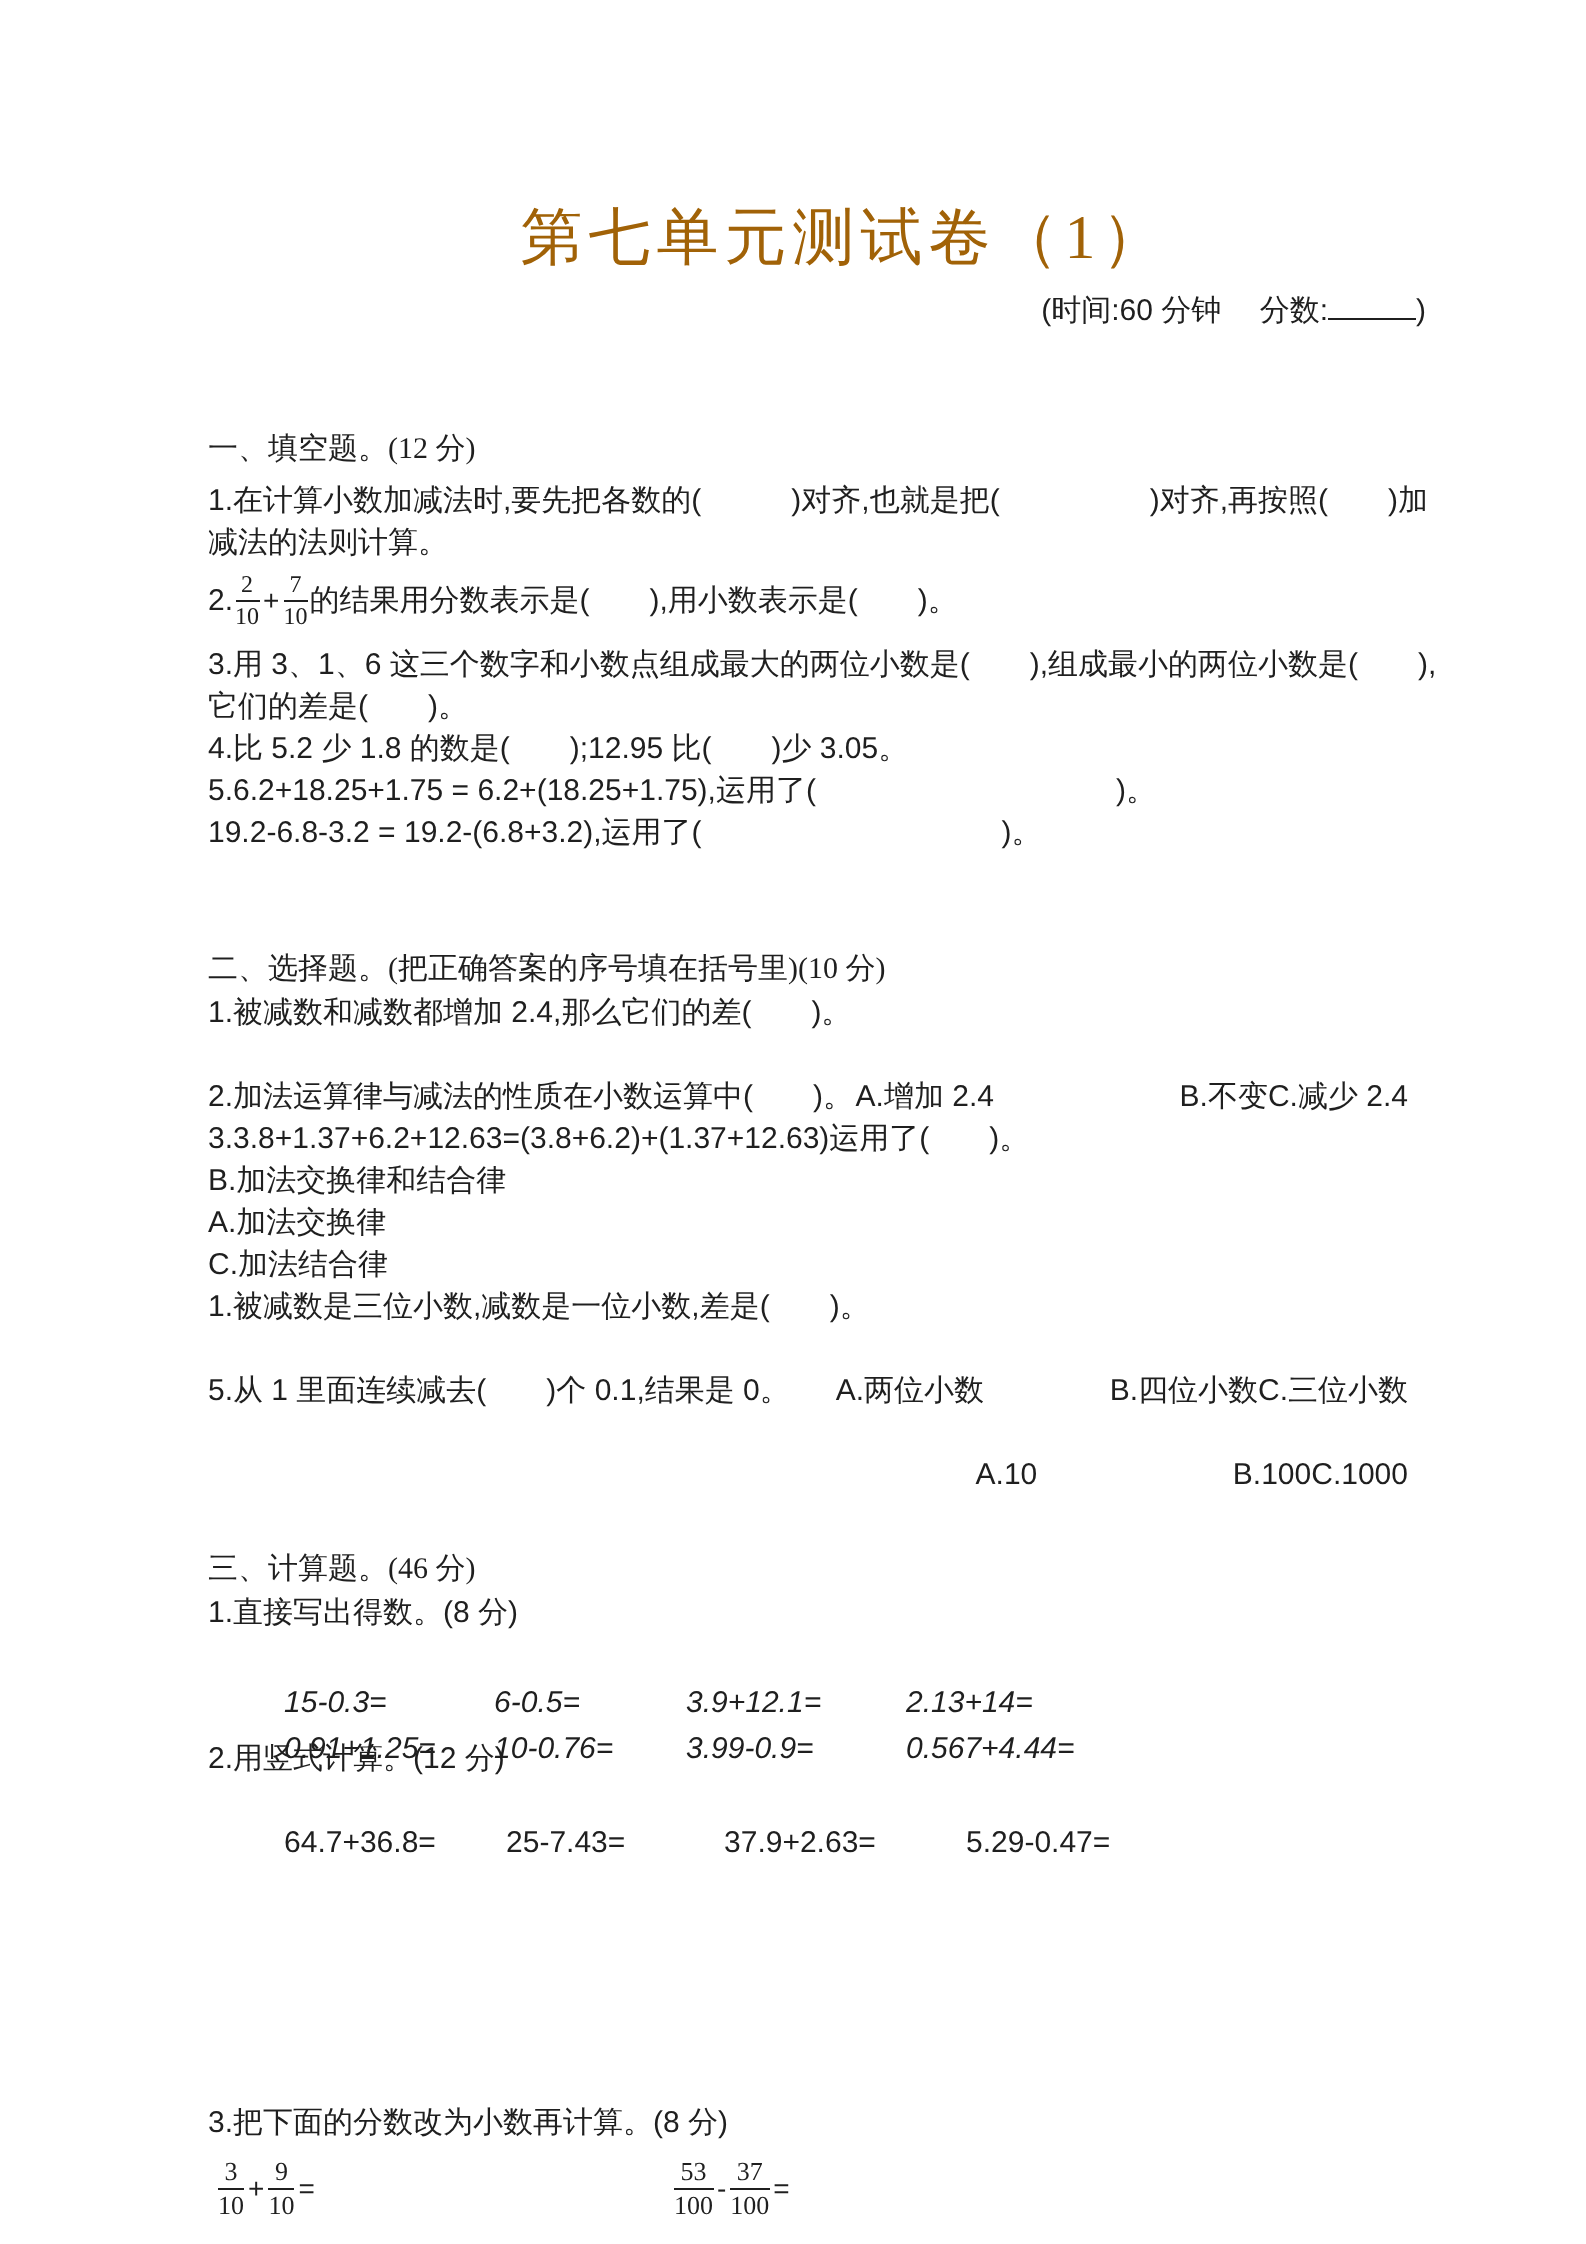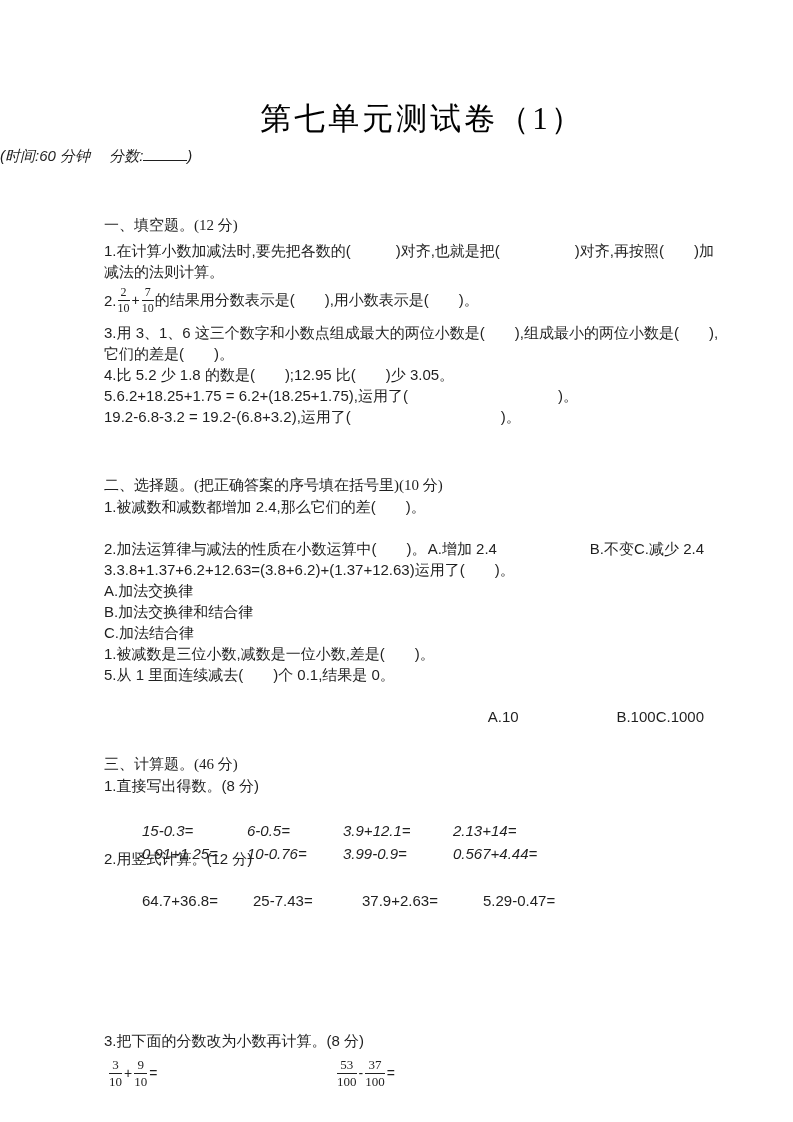--- a/index.html
+++ b/index.html
@@ -4,24 +4,24 @@
 <style>
   html,body { margin:0; padding:0; background:#e8e8e8; }
   .page {
     width:793px; height:1122px; margin:0 auto; background:#ffffff;
     position:relative; overflow:hidden; color:#1f1f1f;
     font-family:"Liberation Sans", sans-serif; font-size:15px;
   }
   .title {
     font-family:"Liberation Serif", serif; font-weight:400;
     font-size:31px; line-height:40px; letter-spacing:3px;
-    text-align:center; margin:99px 0 0 52px; color:#000000;
+    text-align:center; margin:99px 0 0 52px; color:#a16207;
   }
   .subtitle {
-    margin:6px 80px 0 0; line-height:22px; font-size:15px;font-style:italic;
+    text-align:right; margin:6px 80px 0 0; line-height:22px; font-size:15px;
   }
   .blank-underline {
     display:inline-block; width:44px; height:14px;
     border-bottom:1px solid #1f1f1f; vertical-align:baseline;
   }
   .content { margin:12px 0 0 104px; width:600px; }
   .line { white-space:pre; line-height:21px; height:21px; }
   .serif { font-family:"Liberation Serif", serif;margin-top:48px; }
   .mt4 { margin-top:4px; }
   .mt6 { margin-top:6px; }
@@ -83,25 +83,28 @@
     <div class="line serif">二、选择题。(把正确答案的序号填在括号里)(10 分)</div>
 
     <div class="line">1.被减数和减数都增加 2.4,那么它们的差(　　)。</div>
     <div class="line opts">
       <span class="opt c1">A.增加 2.4</span><span class="opt c2">B.不变</span><span class="opt c3">C.减少 2.4</span>
     </div>
 
     <div class="line">2.加法运算律与减法的性质在小数运算中(　　)。</div>
 
     <div class="line">3.3.8+1.37+6.2+12.63=(3.8+6.2)+(1.37+12.63)运用了(　　)。</div>
+    <div class="line">B.加法交换律和结合律</div>
     <div class="line">A.加法交换律</div>
-    <div class="line">B.加法交换律和结合律</div>
     <div class="line">C.加法结合律</div>
 
     <div class="line">1.被减数是三位小数,减数是一位小数,差是(　　)。</div>
+    <div class="line opts">
+      <span class="opt c1">A.两位小数</span><span class="opt c2">B.四位小数</span><span class="opt c3">C.三位小数</span>
+    </div>
 
     <div class="line">5.从 1 里面连续减去(　　)个 0.1,结果是 0。</div>
     <div class="line opts">
       <span class="opt c1">A.10</span><span class="opt c2">B.100</span><span class="opt c3">C.1000</span>
     </div>
 
     <div class="line serif">三、计算题。(46 分)</div>
     <div class="line">1.直接写出得数。(8 分)</div>
 
     <div class="mrow">

